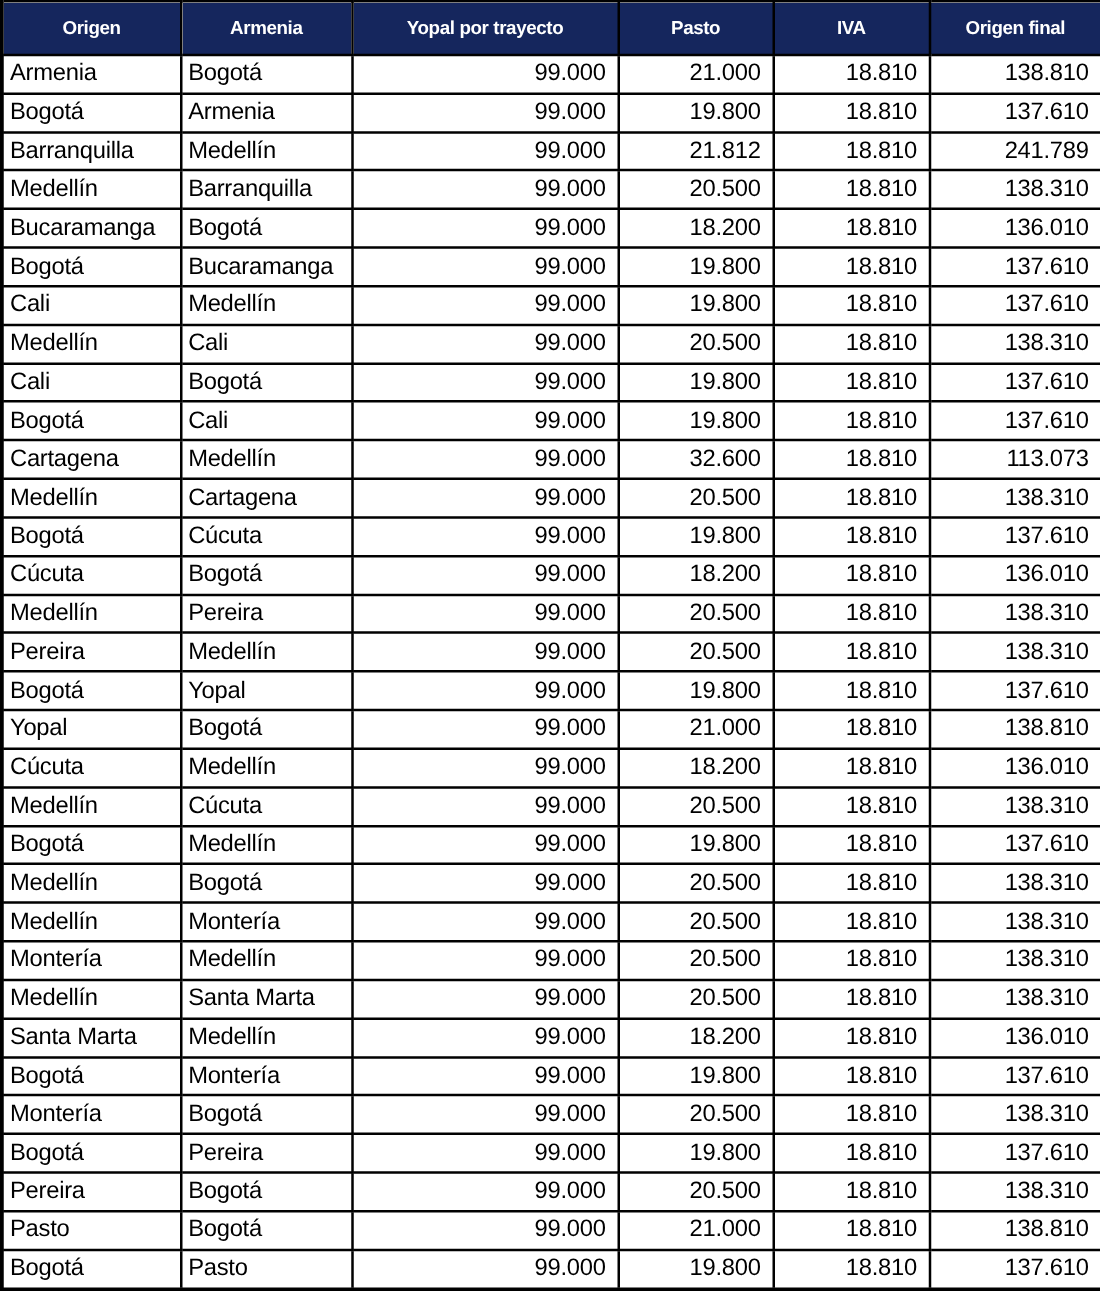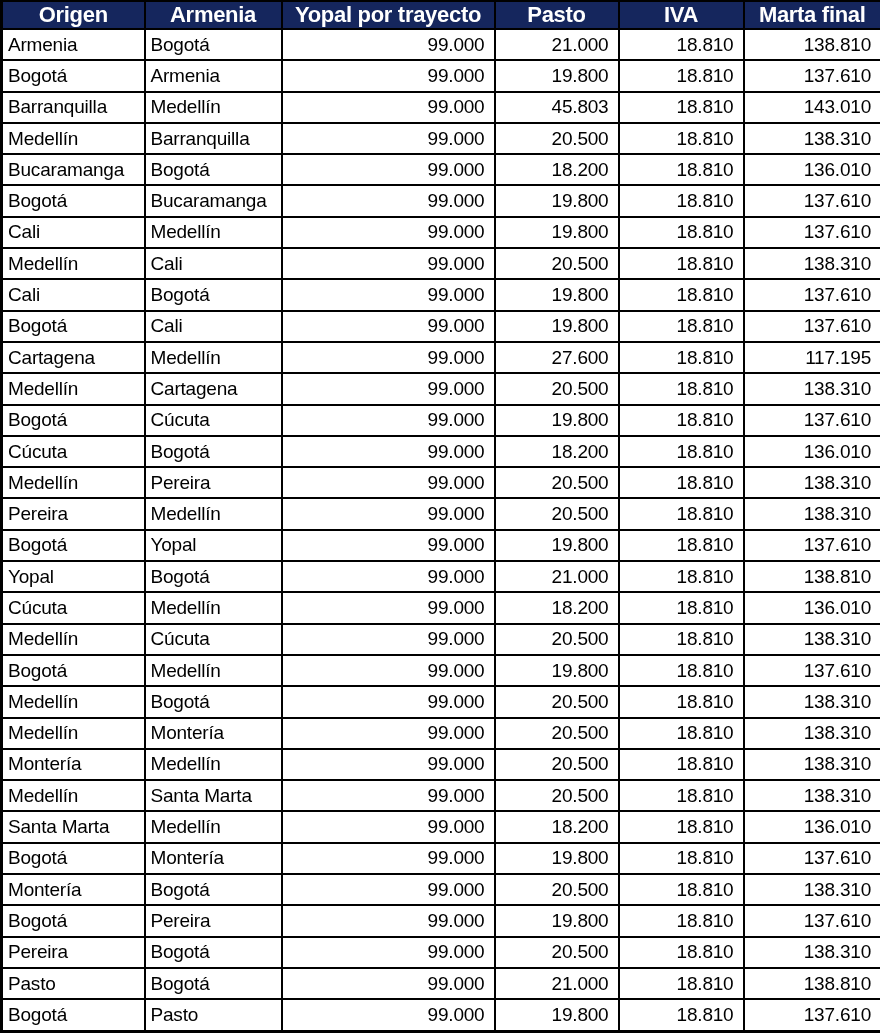--- a/index.html
+++ b/index.html
@@ -37,25 +37,25 @@
     box-sizing:border-box;
   }
   table.fare-table{
     border:3px solid var(--border);
     border-top-width:1px;
   }
   th{
     background:var(--header-bg);
     color:var(--header-text);
     font-weight:bold;
-    font-size:22px;
+    font-size:15px;
     text-align:center;
     height:17px;
     letter-spacing:-0.3px;
-    padding:0 2px;
+    padding:12px 2px;
   }
   td{
     color:var(--body-text);
     font-size:19px;
     letter-spacing:-0.2px;
   }
   td.align-left{
     text-align:left;
     padding-left:5px;
     padding-right:2px;
@@ -79,21 +79,21 @@
       <col style="width:125px">
       <col style="width:138px">
     </colgroup>
     <thead>
       <tr>
           <th>Origen</th>
           <th>Armenia</th>
           <th>Yopal por trayecto</th>
           <th>Pasto</th>
           <th>IVA</th>
-          <th>Marta final</th>
+          <th>Origen final</th>
         </tr>
     </thead>
     <tbody>
         <tr>
           <td class="align-left">Armenia</td>
           <td class="align-left">Bogotá</td>
           <td class="align-right">99.000</td>
           <td class="align-right">21.000</td>
           <td class="align-right">18.810</td>
           <td class="align-right">138.810</td>
@@ -103,23 +103,23 @@
           <td class="align-left">Armenia</td>
           <td class="align-right">99.000</td>
           <td class="align-right">19.800</td>
           <td class="align-right">18.810</td>
           <td class="align-right">137.610</td>
         </tr>
         <tr>
           <td class="align-left">Barranquilla</td>
           <td class="align-left">Medellín</td>
           <td class="align-right">99.000</td>
-          <td class="align-right">45.803</td>
-          <td class="align-right">18.810</td>
-          <td class="align-right">143.010</td>
+          <td class="align-right">21.812</td>
+          <td class="align-right">18.810</td>
+          <td class="align-right">241.789</td>
         </tr>
         <tr>
           <td class="align-left">Medellín</td>
           <td class="align-left">Barranquilla</td>
           <td class="align-right">99.000</td>
           <td class="align-right">20.500</td>
           <td class="align-right">18.810</td>
           <td class="align-right">138.310</td>
         </tr>
         <tr>
@@ -167,23 +167,23 @@
           <td class="align-left">Cali</td>
           <td class="align-right">99.000</td>
           <td class="align-right">19.800</td>
           <td class="align-right">18.810</td>
           <td class="align-right">137.610</td>
         </tr>
         <tr>
           <td class="align-left">Cartagena</td>
           <td class="align-left">Medellín</td>
           <td class="align-right">99.000</td>
-          <td class="align-right">27.600</td>
-          <td class="align-right">18.810</td>
-          <td class="align-right">117.195</td>
+          <td class="align-right">32.600</td>
+          <td class="align-right">18.810</td>
+          <td class="align-right">113.073</td>
         </tr>
         <tr>
           <td class="align-left">Medellín</td>
           <td class="align-left">Cartagena</td>
           <td class="align-right">99.000</td>
           <td class="align-right">20.500</td>
           <td class="align-right">18.810</td>
           <td class="align-right">138.310</td>
         </tr>
         <tr>

